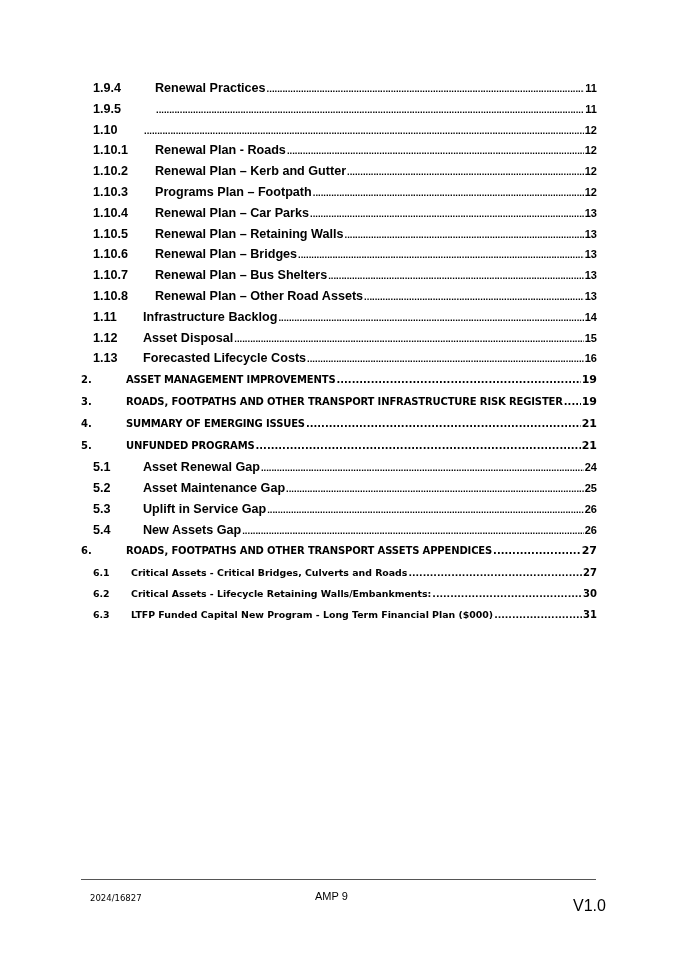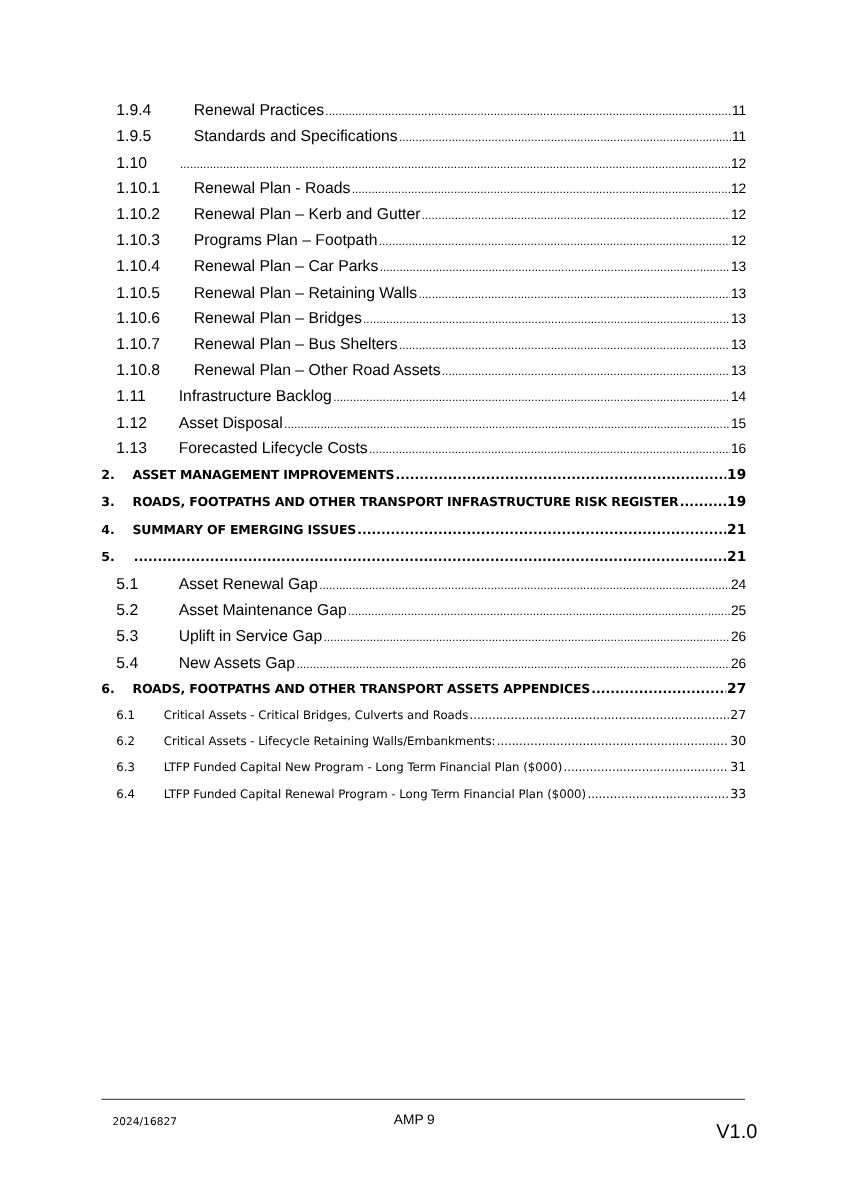--- a/index.html
+++ b/index.html
@@ -1,36 +1,36 @@
 <!DOCTYPE html>
 <html><head>
 <meta charset="utf-8">
 <style>
   html, body { margin: 0; padding: 0; background: #ffffff; }
   body { width: 675px; height: 954px; position: relative; overflow: hidden; color: #000; }
   .page { position: absolute; left: 0; top: 0; width: 675px; height: 954px; background: #fff; }
   .toc { position: absolute; left: 81px; top: 78px; width: 516px; }
-  .row { position: relative; display: flex; align-items: baseline; white-space: nowrap; overflow: hidden; }
+  .row { position: relative; display: flex; align-items: baseline; white-space: nowrap; overflow: hidden; font-weight: bold; }
   .row .num { flex: 0 0 auto; }
   .row .title { flex: 0 0 auto; }
   .row .dots { flex: 1 1 auto; overflow: hidden; margin: 0 1px; }
   .row .dots::after { content: "........................................................................................................................................................................................................................................"; letter-spacing: 0px; }
   .row .page-no { flex: 0 0 auto; text-align: right; }
 
   
   .sans { font-family: "Liberation Sans", sans-serif; font-size: 12.6px; height: 20.8px; line-height: 20.8px; }
   .sans .dots { font-size: 9.5px; }
   .sans .page-no { font-size: 11px; }
   .lvl3 .num { width: 62px; padding-left: 12px; }
   .lvl2 .num { width: 50px; padding-left: 12px; }
 
   
   .bold { font-family: "DejaVu Sans", sans-serif; font-weight: bold; font-size: 10px; height: 22px; line-height: 22px; }
   .bold .num { width: 25px; }
-  .bold .title { letter-spacing: -0.15px; }
+  .bold .title { letter-spacing: -0.15px; margin-left: 20px; }
   .bold .dots { font-size: 10px; letter-spacing: 0.3px; }
   .bold .page-no { font-size: 11px; }
 
   
   .small { font-family: "DejaVu Sans", sans-serif; font-size: 9.4px; height: 21px; line-height: 21px; }
   .small .num { width: 38px; padding-left: 12px; }
   .small .dots { font-size: 9.4px; }
   .small .page-no { font-size: 10px; }
 
   .footer-line { position: absolute; left: 81px; top: 879px; width: 515px; height: 1px; background: #555; }
@@ -44,21 +44,20 @@
 <div class="page">
   <div class="toc" id="toc">
       <div class="row sans lvl3">
         <span class="num">1.9.4</span>
         <span class="title">Renewal Practices</span>
         <span class="dots"></span>
         <span class="page-no">11</span>
       </div>
       <div class="row sans lvl3">
         <span class="num">1.9.5</span>
-        <span class="title">Standards and Specifications</span>
         <span class="dots"></span>
         <span class="page-no">11</span>
       </div>
       <div class="row sans lvl2">
         <span class="num">1.10</span>
         <span class="dots"></span>
         <span class="page-no">12</span>
       </div>
       <div class="row sans lvl3">
         <span class="num">1.10.1</span>
@@ -139,20 +138,21 @@
         <span class="page-no">19</span>
       </div>
       <div class="row bold">
         <span class="num">4.</span>
         <span class="title">SUMMARY OF EMERGING ISSUES</span>
         <span class="dots"></span>
         <span class="page-no">21</span>
       </div>
       <div class="row bold">
         <span class="num">5.</span>
+        <span class="title">UNFUNDED PROGRAMS</span>
         <span class="dots"></span>
         <span class="page-no">21</span>
       </div>
       <div class="row sans lvl2">
         <span class="num">5.1</span>
         <span class="title">Asset Renewal Gap</span>
         <span class="dots"></span>
         <span class="page-no">24</span>
       </div>
       <div class="row sans lvl2">
@@ -189,26 +189,20 @@
         <span class="num">6.2</span>
         <span class="title">Critical Assets - Lifecycle Retaining Walls/Embankments:</span>
         <span class="dots"></span>
         <span class="page-no">30</span>
       </div>
       <div class="row small">
         <span class="num">6.3</span>
         <span class="title">LTFP Funded Capital New Program - Long Term Financial Plan ($000)</span>
         <span class="dots"></span>
         <span class="page-no">31</span>
-      </div>
-      <div class="row small">
-        <span class="num">6.4</span>
-        <span class="title">LTFP Funded Capital Renewal Program - Long Term Financial Plan ($000)</span>
-        <span class="dots"></span>
-        <span class="page-no">33</span>
       </div>
     </div>
 
   <div class="footer-line"></div>
   <div class="footer-left">2024/16827</div>
   <div class="footer-center">AMP 9</div>
   <div class="footer-right">V1.0</div>
 </div>
 
 </body></html>

